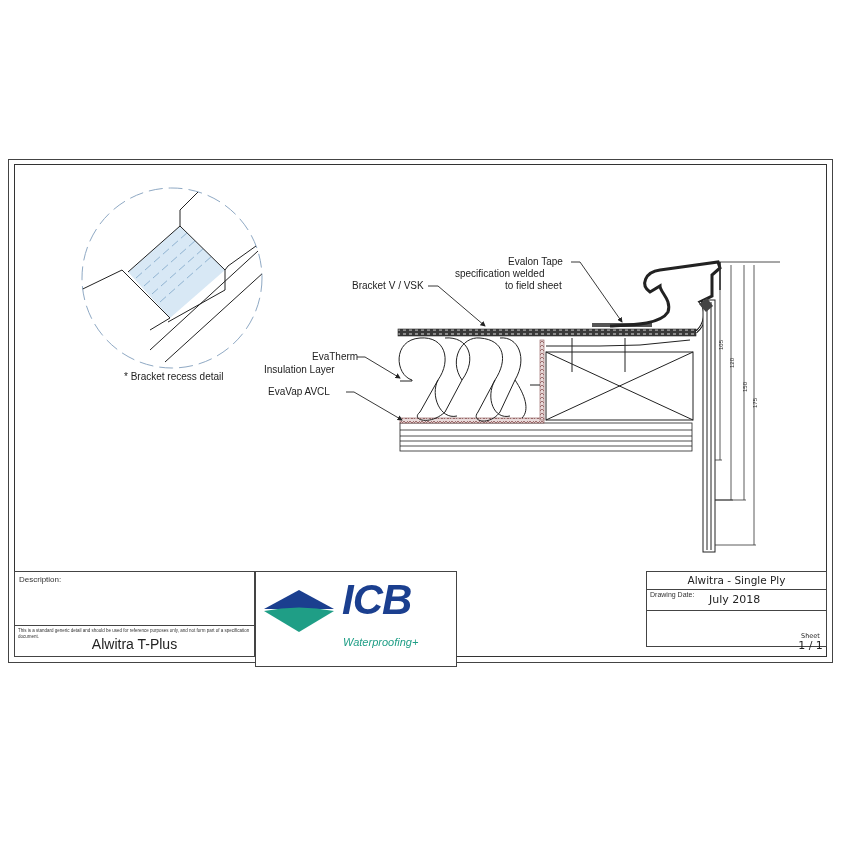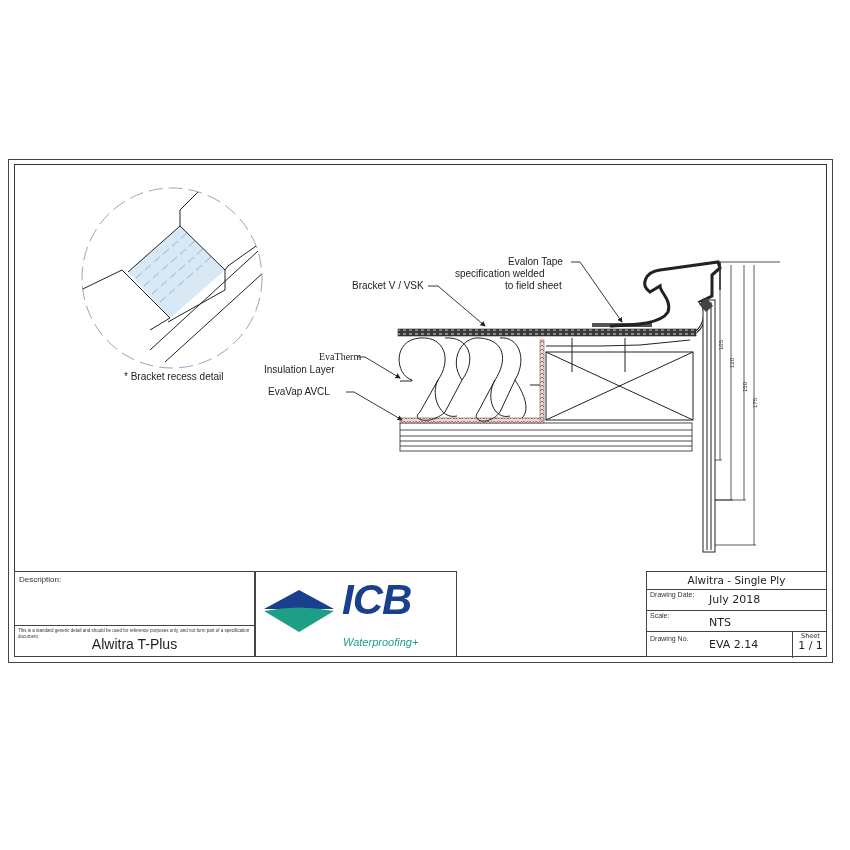--- a/index.html
+++ b/index.html
@@ -124,52 +124,44 @@
     <polyline points="571,262 580,262 622,322"></polyline>
     <polyline points="357,357 365,357 400,378"></polyline>
     <polyline points="346,392 354,392 402,420"></polyline>
   </g>
 </svg>
 
 <div class="note" style="left:352px;top:280px;">Bracket V / VSK</div>
 <div class="note" style="left:508px;top:256px;">Evalon Tape</div>
 <div class="note" style="left:455px;top:268px;">specification welded</div>
 <div class="note" style="left:505px;top:280px;">to field sheet</div>
-<div class="note" style="left:319px;top:351px;font-family:Liberation Serif, serif;">EvaTherm</div>
+<div class="note" style="left:312px;top:351px;">EvaTherm</div>
 <div class="note" style="left:264px;top:364px;">Insulation Layer</div>
 <div class="note" style="left:268px;top:386px;">EvaVap  AVCL</div>
 <div class="note" style="left:124px;top:371px;">* Bracket recess detail</div>
 
 <div class="tb" style="left:14px;top:571px;width:241px;height:86px;">
   <div class="lbl-small" style="left:4px;top:3px;font-size:8px;">Description:</div>
   <div style="position:absolute;left:0;width:100%;top:24px;text-align:center;font-size:14px;margin-top:40px;">Alwitra T-Plus</div>
   <div style="position:absolute;left:0;top:53px;width:100%;border-top:1px solid #444;"></div>
   <div style="position:absolute;left:3px;top:56px;width:235px;font-size:4.5px;line-height:6px;color:#333;">This is a standard generic detail and should be used for reference purposes only, and not form part of a specification document.</div>
 </div>
 
-<div class="tb" style="left:255px;top:571px;width:202px;height:86px;">
+<div class="tb" style="left:255px;top:571px;width:202px;height:96px;">
   <svg width="80" height="50" style="position:absolute;left:6px;top:14px;">
     <polygon points="2,23 37,4 72,23" fill="#1b3f8f"></polygon>
     <path d="M2 25 Q37 18 72 25 L37 46 Z" fill="#1f9e86"></path>
   </svg>
   <div style="position:absolute;left:86px;top:6px;font-size:42px;font-weight:bold;font-style:italic;color:#1b3f8f;letter-spacing:-1px;line-height:44px;">ICB</div>
   <div style="position:absolute;left:87px;top:64px;font-size:11px;font-style:italic;color:#1f9e86;">Waterproofing+</div>
 </div>
 
-<div class="tb" style="left:646px;top:571px;width:181px;height:86px;">
+<div class="tb" style="left:646px;top:571px;width:181px;height:76px;">
   <div style="position:absolute;left:0;top:0;width:100%;height:17px;border-bottom:1px solid #444;text-align:center;font-size:10.5px;line-height:16px;font-family:'DejaVu Sans',sans-serif;">Alwitra - Single Ply</div>
   <div style="position:absolute;left:0;top:17px;width:100%;height:21px;border-bottom:1px solid #444;">
     <span class="lbl-small" style="left:3px;top:2px;font-size:7px;">Drawing Date:</span>
     <span class="val" style="left:62px;top:4px;font-size:11px;">July 2018</span>
-  </div>
-  <div style="position:absolute;left:0;top:38px;width:100%;height:21px;border-bottom:1px solid #444;">
-    <span class="lbl-small" style="left:3px;top:2px;font-size:7px;">Scale:</span>
-    <span class="val" style="left:62px;top:6px;font-size:11px;">NTS</span>
-  </div>
-  <div style="position:absolute;left:0;top:59px;width:145px;height:27px;border-right:1px solid #444;">
-    <span class="lbl-small" style="left:3px;top:4px;font-size:7px;">Drawing No.</span>
-    <span class="val" style="left:62px;top:7px;font-size:11px;">EVA 2.14</span>
   </div>
   <div style="position:absolute;left:146px;top:60px;width:35px;text-align:center;">
     <div style="font-size:6.5px;font-family:'DejaVu Sans',sans-serif;">Sheet</div>
     <div style="font-size:11px;font-family:'DejaVu Sans',sans-serif;line-height:12px;">1 / 1</div>
   </div>
 </div>
 
 </body></html>

